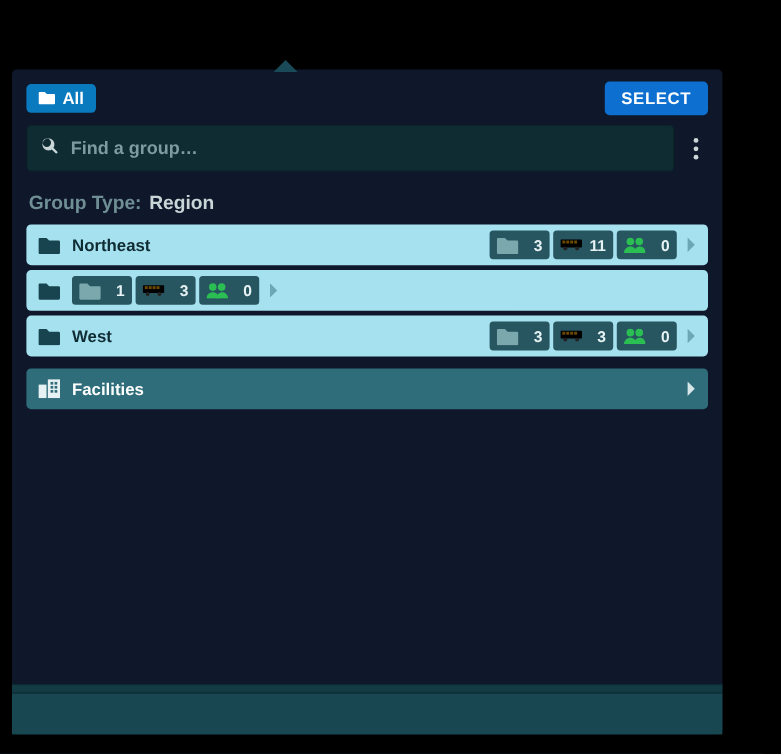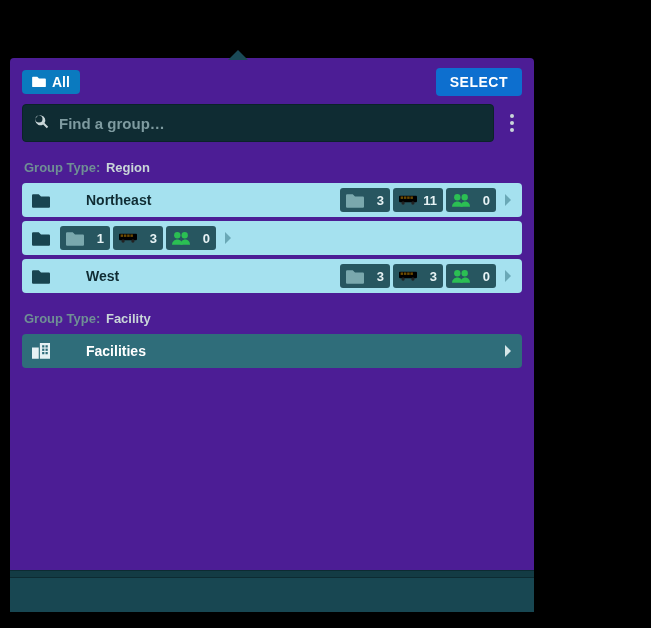--- a/index.html
+++ b/index.html
@@ -7,23 +7,23 @@
     background: #000;
     font-family: -apple-system, BlinkMacSystemFont, "Segoe UI", Arial, sans-serif;
     width: 651px;
     height: 628px;
     overflow: hidden;
   }
   .panel {
     position: absolute;
     left: 10px;
     top: 58px;
-    width: 524px;
+    width: 592px;
     height: 554px;
-    background: #4c1d95;
+    background: #0f172a;
     border-radius: 4px;
     display: flex;
     flex-direction: column;
   }
   .panel::before {
     content: "";
     position: absolute;
     top: -8px;
     left: 218px;
     border-left: 10px solid transparent;
@@ -99,40 +99,40 @@
   .kebab span {
     width: 4px; height: 4px; border-radius: 50%; background: #c9d6d8;
   }
   .list-area {
     flex: 1;
     overflow: auto;
     padding: 0 0 0 0;
   }
   .section-label {
     color: #6f8f95;
-    font-size: 13px;
+    font-size: 16px;
     font-weight: 600;
     padding: 8px 14px 8px 14px;
   }
   .section-label .val { color: #c9d6d8; font-weight: 700; margin-left: 2px;}
   .item-rows { padding: 0 12px; display:flex; flex-direction:column; gap:4px; margin-bottom: 10px;}
   .row {
     display: flex;
     align-items: center;
     border-radius: 4px;
     padding: 4px 4px 4px 10px;
     cursor: pointer;
     height: 34px;
   }
   .row.light { background: #a5e1ef; color: #0f2c33; }
   .row.dark  { background: #2f6d7a; color: #fff; }
   .row .lead-icon { width: 18px; height: 16px; margin-right: 10px; flex-shrink:0; display:flex; align-items:center;}
   .row.light .lead-icon svg { fill: #184450; }
   .row.dark  .lead-icon svg { fill: #e6f2f4; }
-  .row .name { flex: 1; font-size: 14px; font-weight: 700; margin-left: 26px; }
+  .row .name { flex: 1; font-size: 14px; font-weight: 700; }
   .badges { display: flex; align-items: center; gap: 3px; }
   .badge {
     display: inline-flex;
     align-items: center;
     gap: 6px;
     background: #275660;
     border-radius: 3px;
     padding: 3px 6px;
     font-size: 13px;
     font-weight: 700;
@@ -351,21 +351,20 @@
               <span class="b-val">0</span>
             </span>
           </div>
           <span class="chev">
             <svg viewBox="0 0 6 12">
               <use href="#svg-chevron"></use>
             </svg>
           </span>
         </div>
       </div>
-      <div class="section-label"><span>Group Type:</span>  <span class="val">Facility</span></div>
       <div class="item-rows">
         <div class="row dark">
           <span class="lead-icon">
             <svg viewBox="0 0 16 14" class="ico-building">
               <use href="#svg-building"></use>
             </svg>
           </span>
           <span class="name">Facilities</span>
           <span class="chev">
             <svg viewBox="0 0 6 12">

